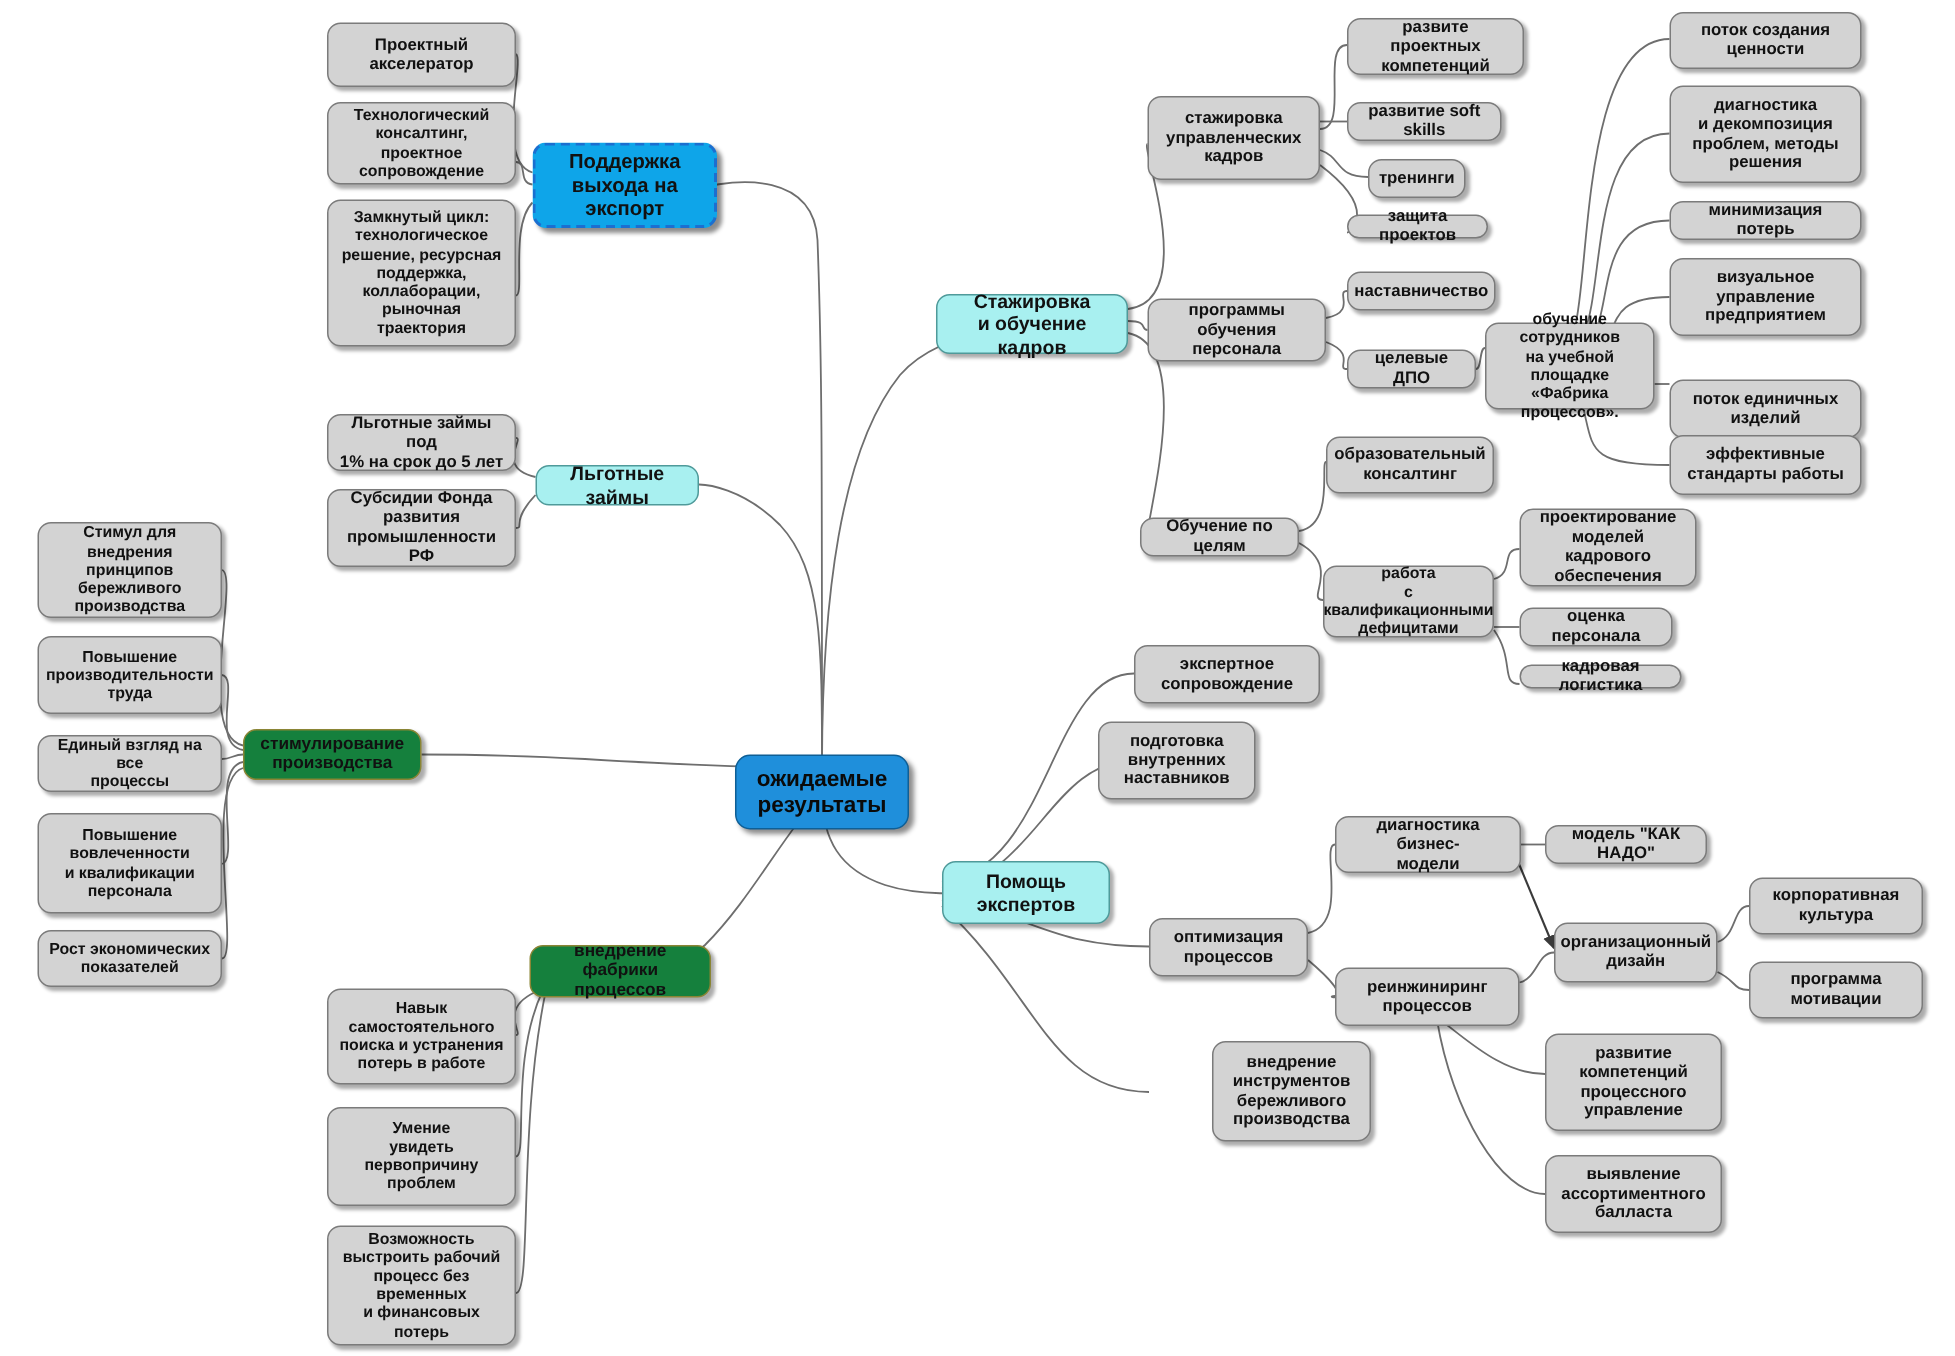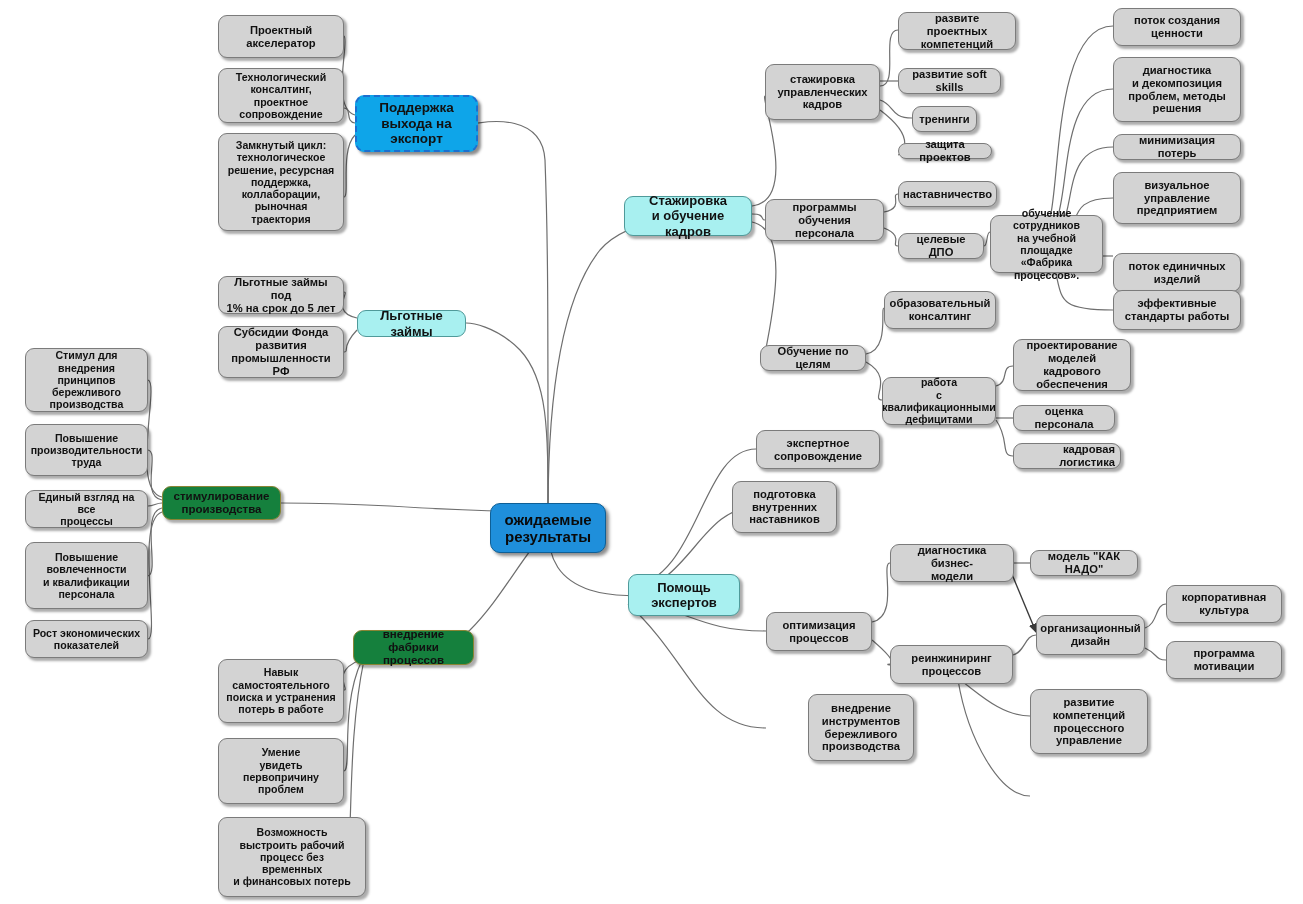--- a/index.html
+++ b/index.html
@@ -199,21 +199,21 @@
 процессов</div>
 
 <div class="node n-grey n-small" style="left:218px;top:659px;width:126px;height:64px;">Навык
 самостоятельного
 поиска и устранения
 потерь в работе</div>
 <div class="node n-grey n-small" style="left:218px;top:738px;width:126px;height:66px;">Умение
 увидеть
 первопричину
 проблем</div>
-<div class="node n-grey n-small" style="left:218px;top:817px;width:148px;height:80px;">Возможность
+<div class="node n-grey n-small" style="left:218px;top:817px;width:126px;height:80px;">Возможность
 выстроить рабочий
 процесс без
 временных
 и финансовых потерь</div>
 
 <div class="node n-cyan" style="left:624px;top:196px;width:128px;height:40px;">Стажировка
 и обучение кадров</div>
 
 <div class="node n-grey" style="left:765px;top:64px;width:115px;height:56px;">стажировка
 управленческих
@@ -252,21 +252,21 @@
 <div class="node n-grey" style="left:884px;top:291px;width:112px;height:38px;">образовательный
 консалтинг</div>
 <div class="node n-grey n-small" style="left:882px;top:377px;width:114px;height:48px;">работа
 с квалификационными
 дефицитами</div>
 
 <div class="node n-grey" style="left:1013px;top:339px;width:118px;height:52px;">проектирование
 моделей кадрового
 обеспечения</div>
 <div class="node n-grey" style="left:1013px;top:405px;width:102px;height:26px;">оценка персонала</div>
-<div class="node n-grey" style="left:1013px;top:443px;width:108px;height:26px;text-align:right;">кадровая логистика</div>
+<div class="node n-grey" style="left:1013px;top:443px;width:108px;height:16px;">кадровая логистика</div>
 
 <div class="node n-cyan" style="left:628px;top:574px;width:112px;height:42px;">Помощь
 экспертов</div>
 
 <div class="node n-grey" style="left:756px;top:430px;width:124px;height:39px;">экспертное
 сопровождение</div>
 <div class="node n-grey" style="left:732px;top:481px;width:105px;height:52px;">подготовка
 внутренних
 наставников</div>
 
@@ -284,19 +284,22 @@
 дизайн</div>
 <div class="node n-grey" style="left:1166px;top:585px;width:116px;height:38px;">корпоративная
 культура</div>
 <div class="node n-grey" style="left:1166px;top:641px;width:116px;height:38px;">программа
 мотивации</div>
 
 <div class="node n-grey" style="left:1030px;top:689px;width:118px;height:65px;">развитие
 компетенций
 процессного
 управление</div>
+<div class="node n-grey" style="left:1030px;top:770px;width:118px;height:52px;">выявление
+ассортиментного
+балласта</div>
 
 <div class="node n-grey" style="left:766px;top:694px;width:106px;height:67px;margin-left:42px;">внедрение
 инструментов
 бережливого
 производства</div>
 
 </div>
 
 </body></html>

